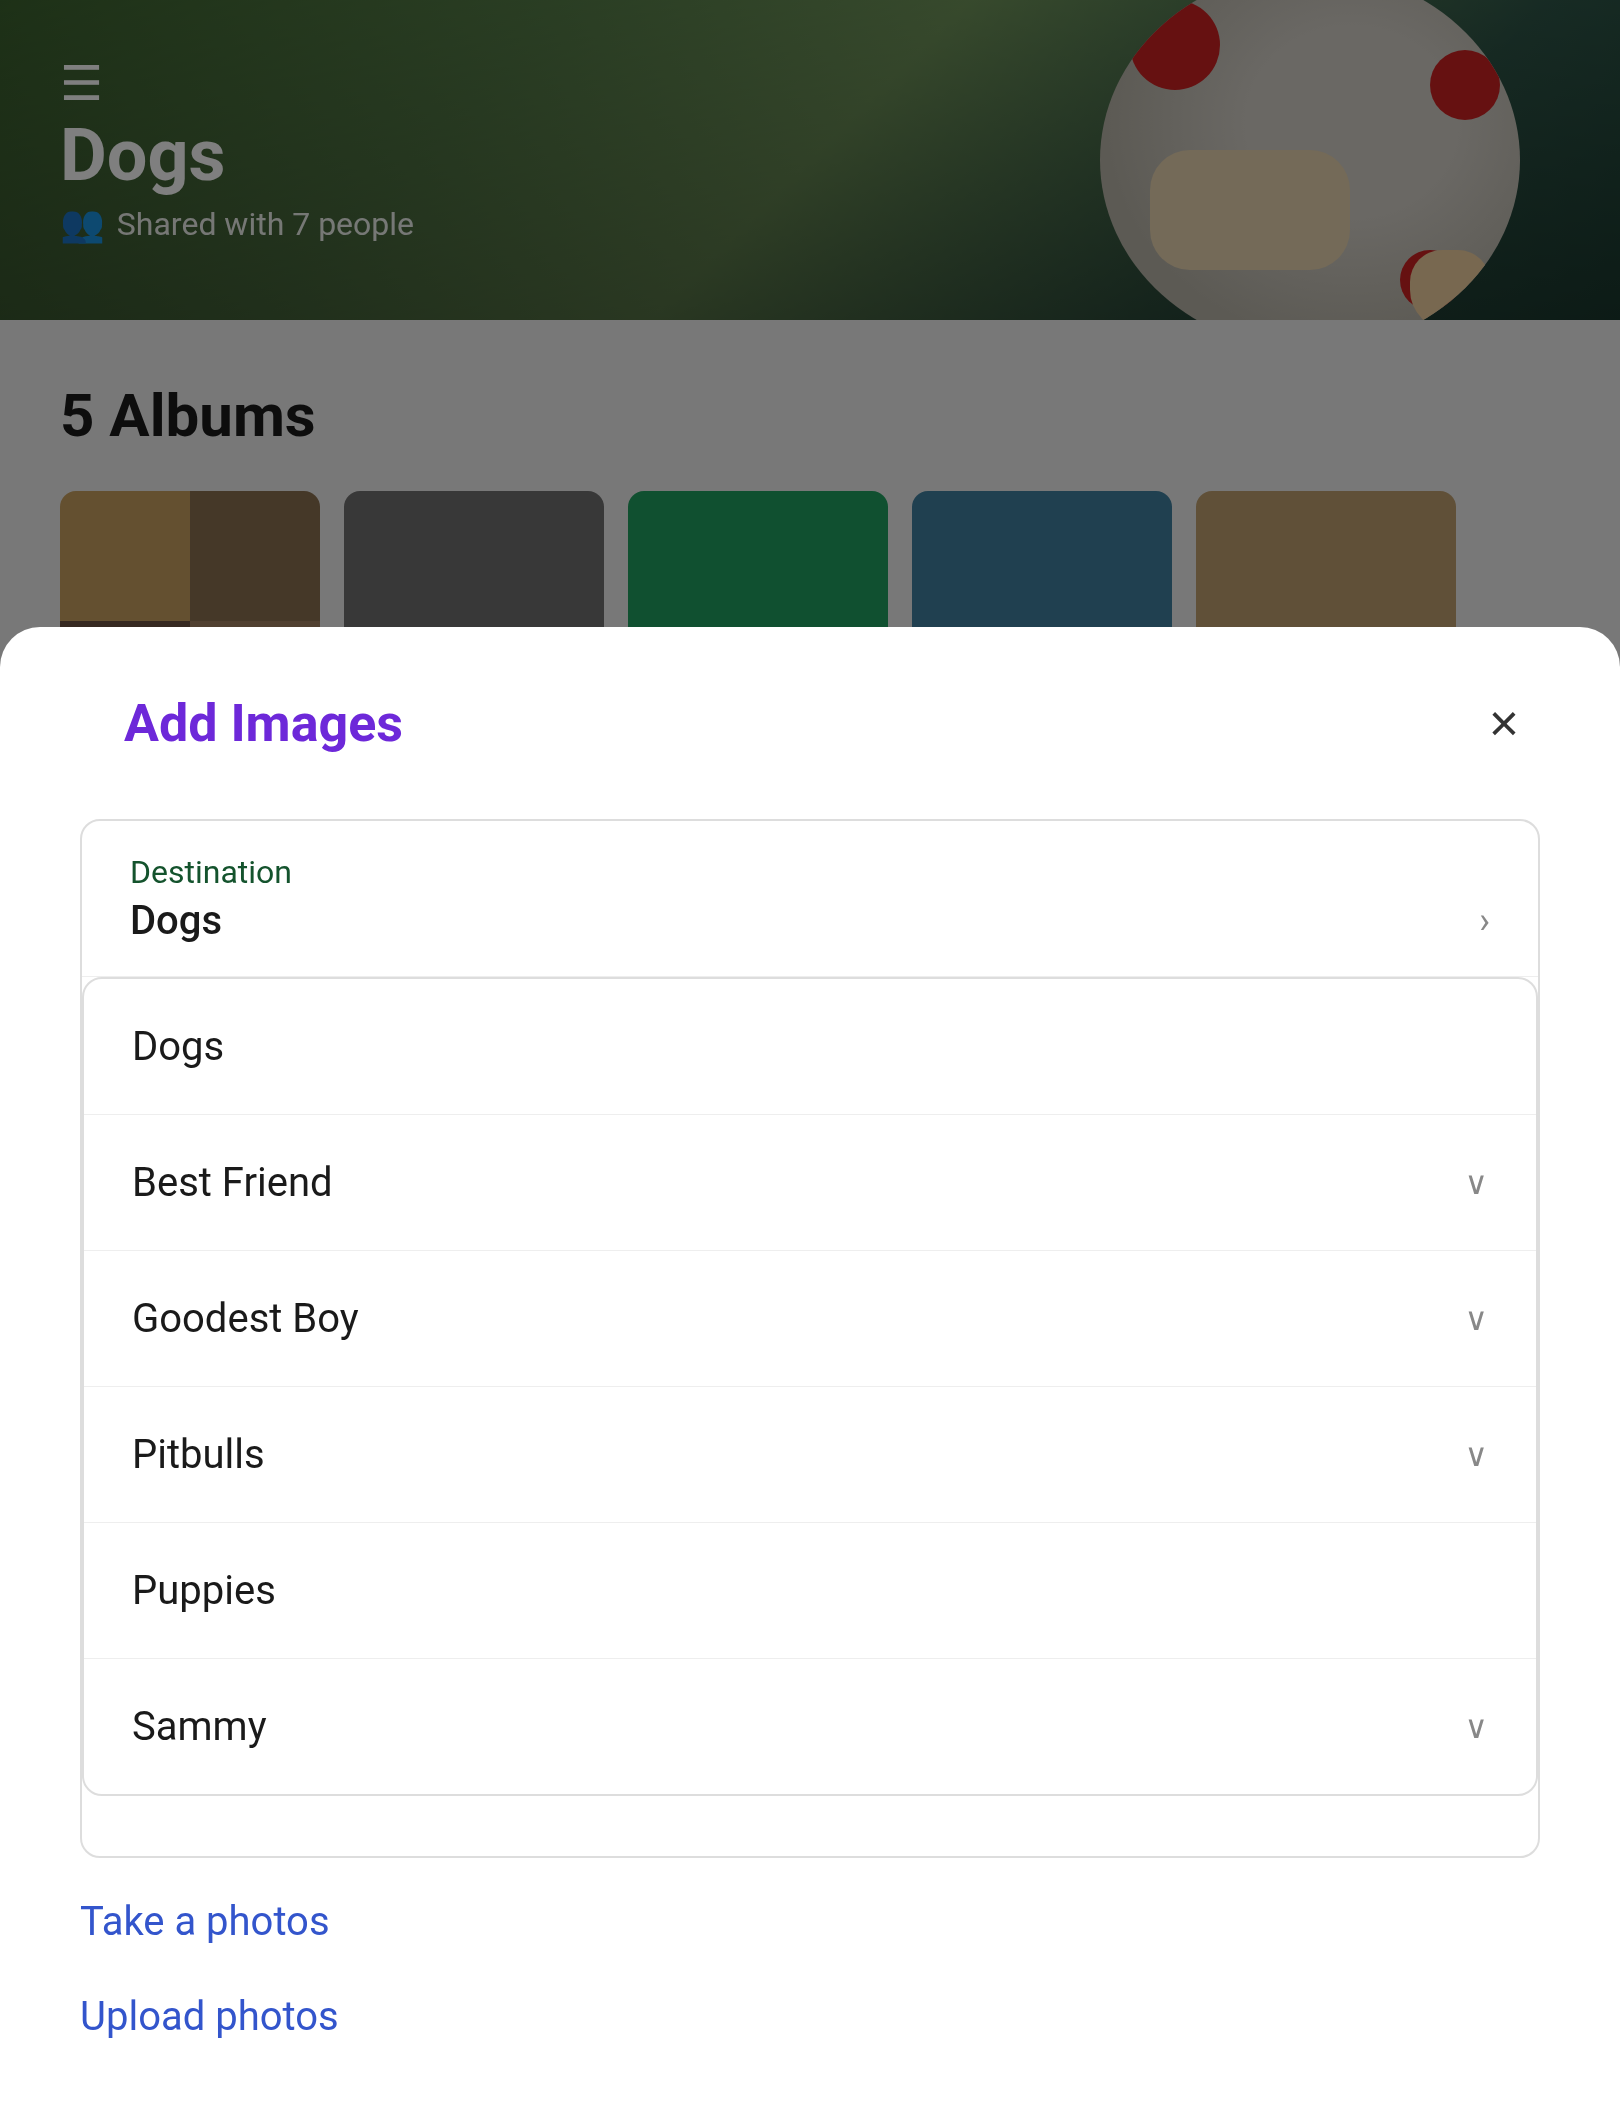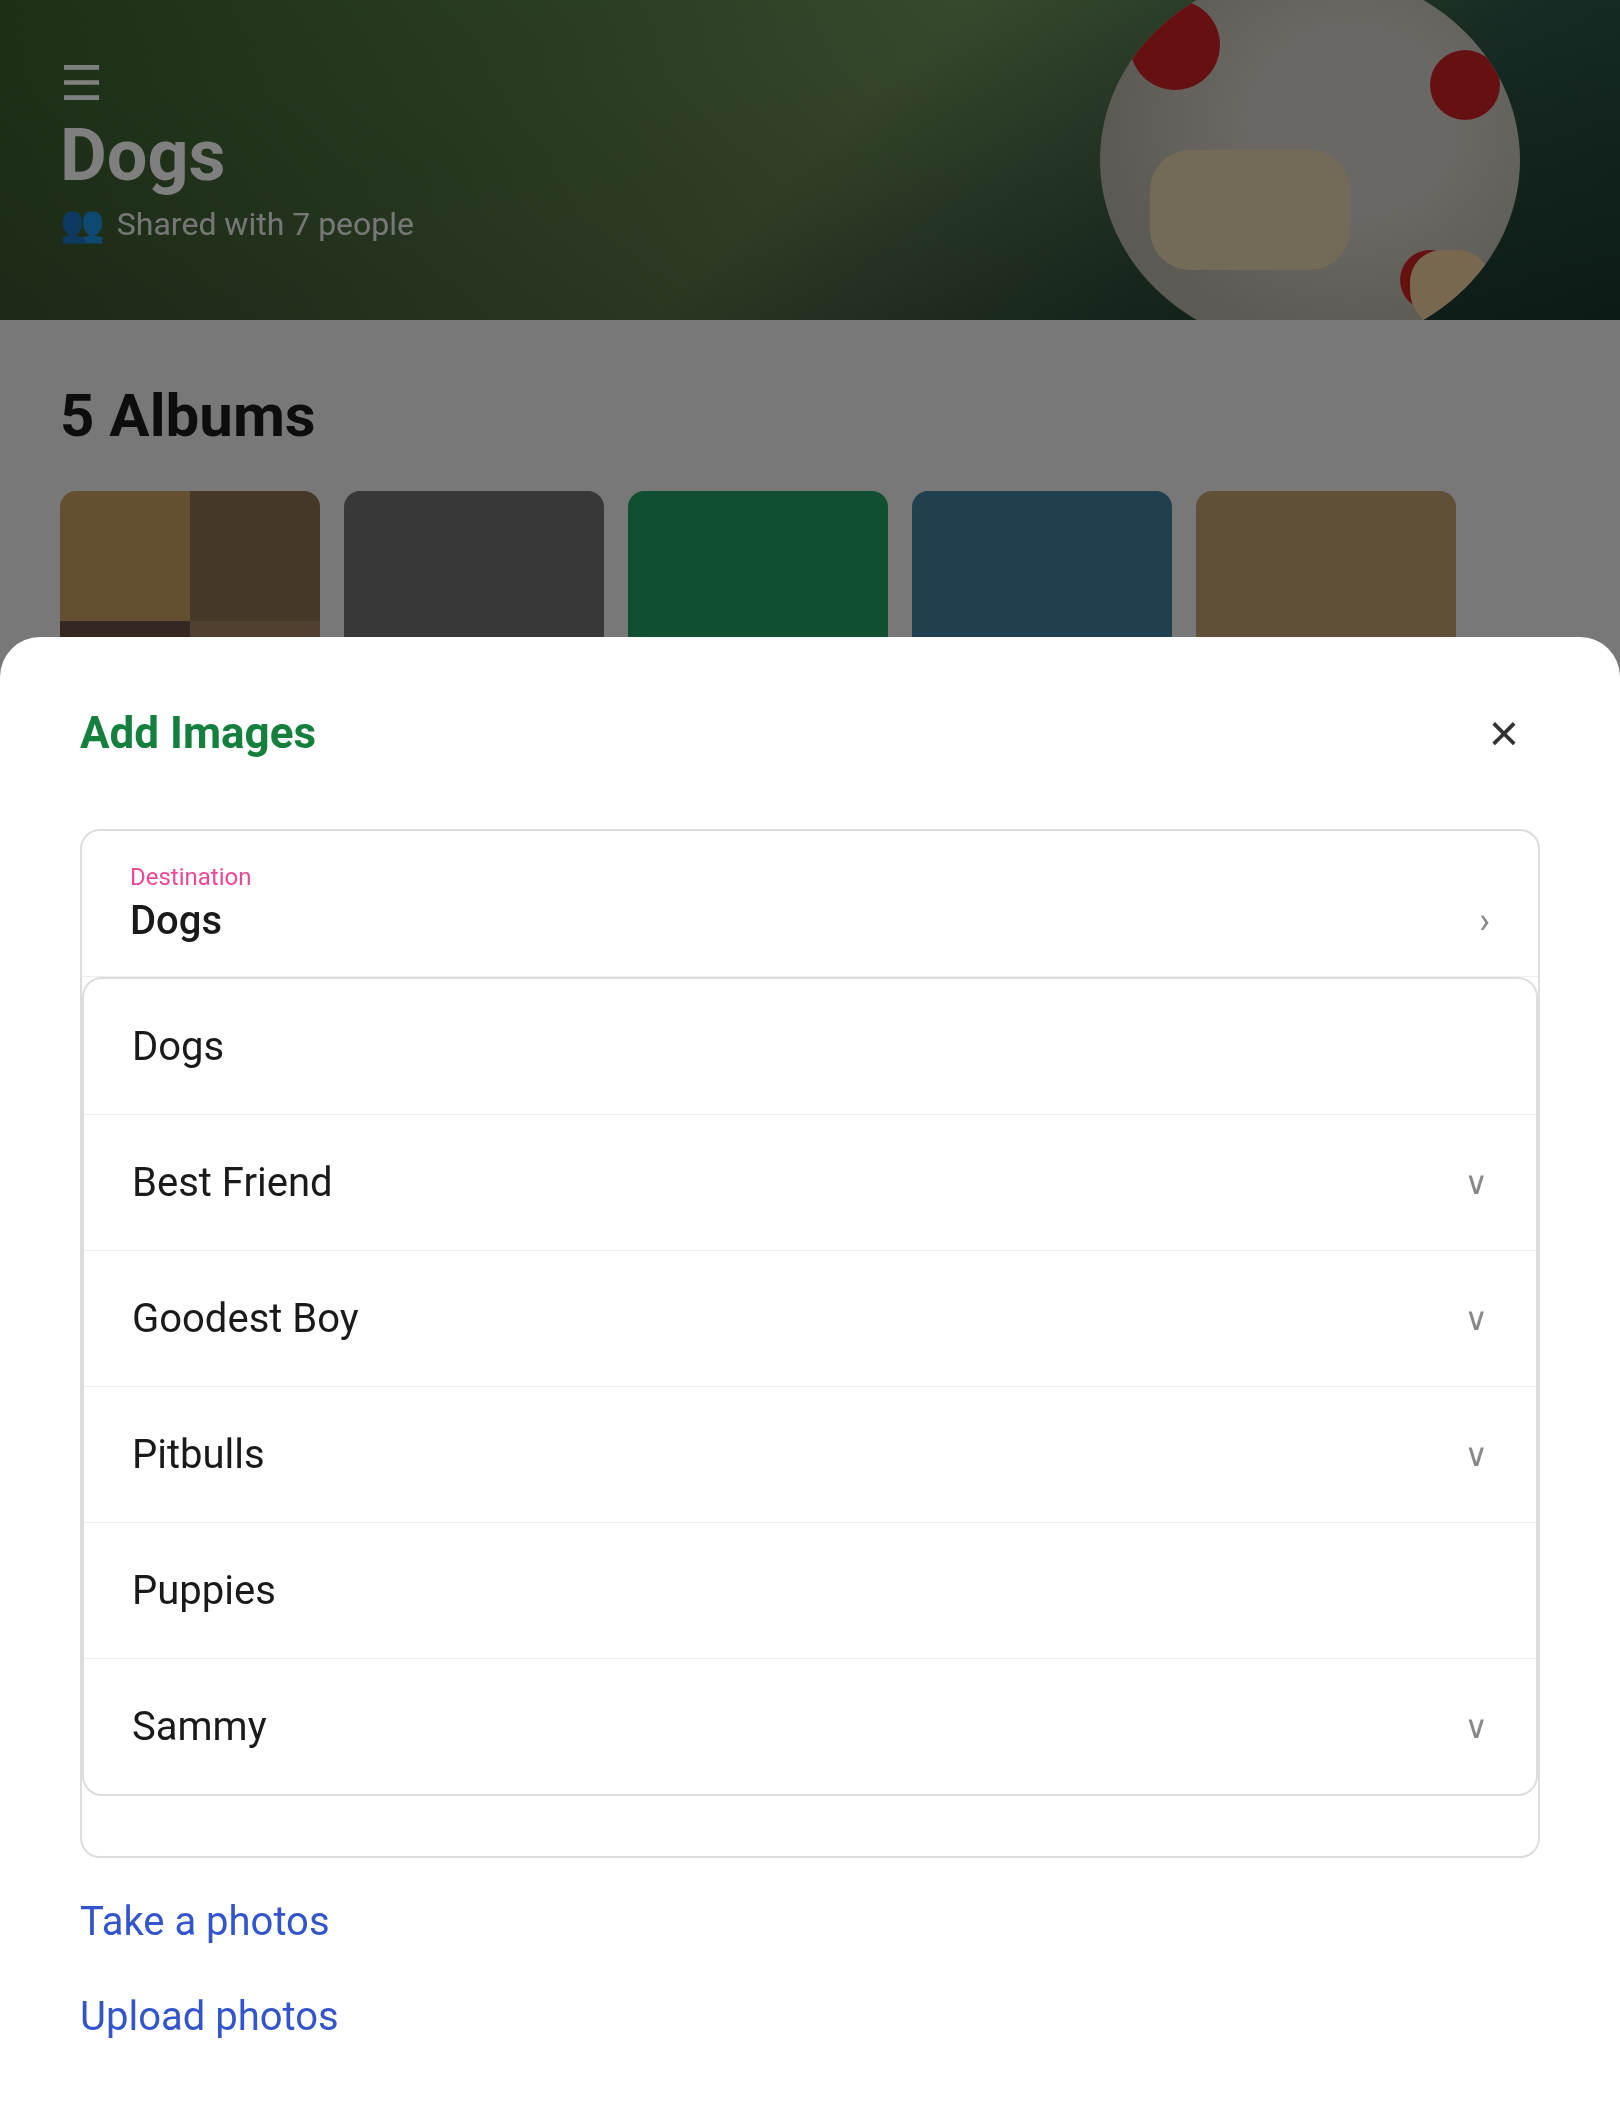--- a/index.html
+++ b/index.html
@@ -203,23 +203,24 @@
       position: relative;
       max-height: 80vh;
     }
     .modal-header {
       display: flex;
       justify-content: space-between;
       align-items: center;
       margin-bottom: 60px;
     }
     .modal-title {
-      font-size: 44px;
+      font-size: 52px;
       font-weight: 700;
-      color: #15803d;
+      color: #6d28d9;
+      margin-left: 44px;
     }
     .modal-close {
       width: 72px;
       height: 72px;
       display: flex;
       align-items: center;
       justify-content: center;
       cursor: pointer;
       font-size: 52px;
       color: #333;
@@ -232,22 +233,22 @@
       border: 2px solid #ddd;
       border-radius: 20px;
       overflow: hidden;
       margin-bottom: 40px;
     }
     .destination-header {
       padding: 32px 48px;
       border-bottom: 1px solid #eee;
     }
     .destination-label {
-      font-size: 24px;
-      color: #ec4899;
+      font-size: 32px;
+      color: #14532d;
       margin-bottom: 6px;
     }
     .destination-value-row {
       display: flex;
       justify-content: space-between;
       align-items: center;
     }
     .destination-value {
       font-size: 40px;
       font-weight: 500;

